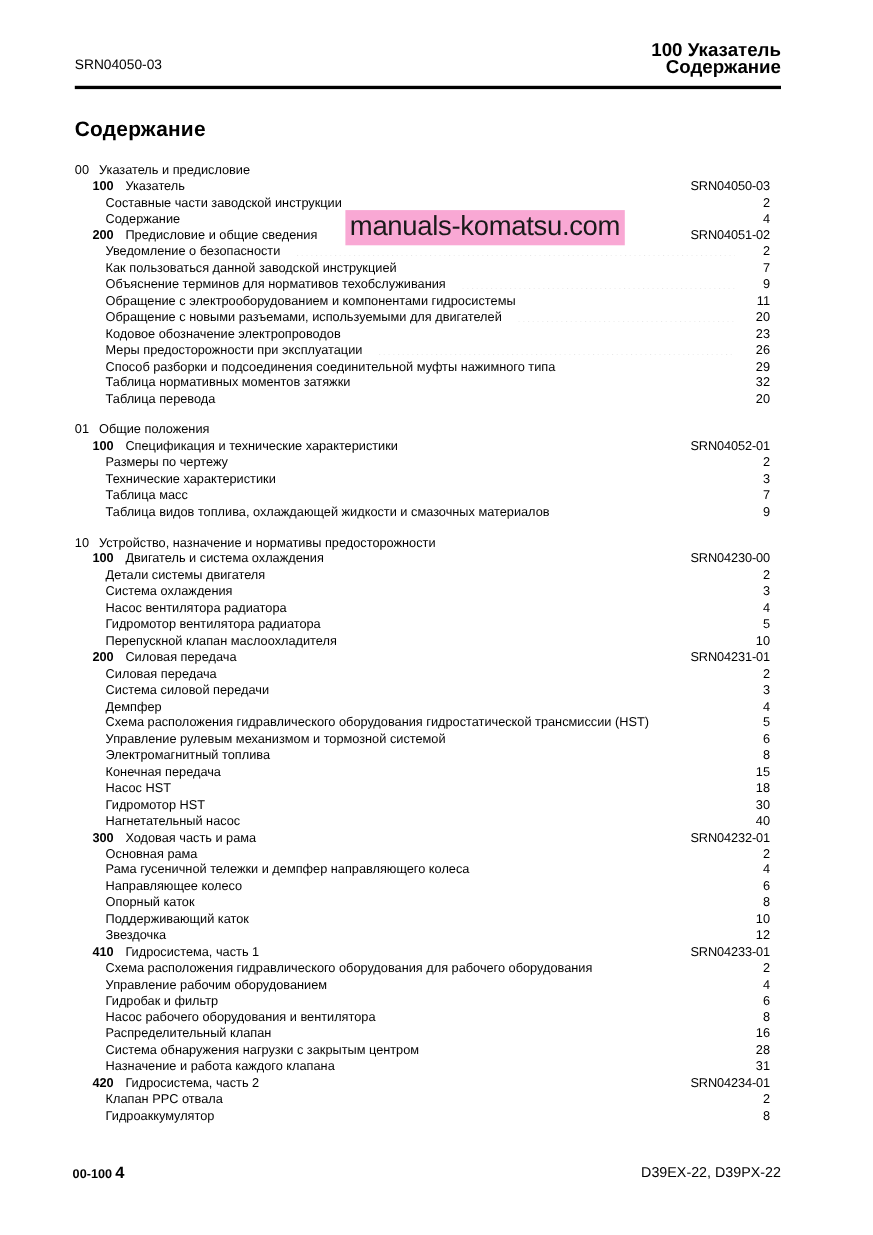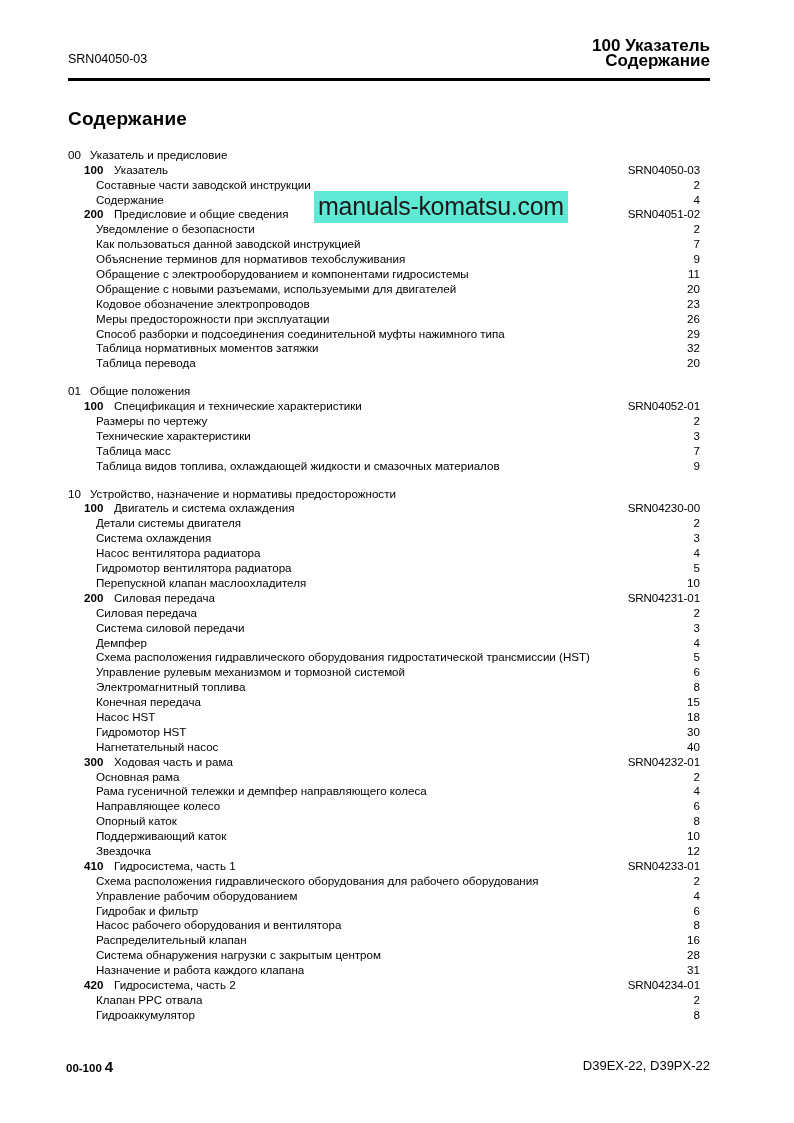--- a/index.html
+++ b/index.html
@@ -122,21 +122,21 @@
 
   
   .watermark {
     position: absolute;
     left: 314px;
     top: 191px;
     font-size: 25px;
     color: #1a1a1a;
     letter-spacing: -0.3px;
     white-space: nowrap;
-    background: #5eead4;
+    background: #f9a8d4;
     padding: 1px 4px 2px 4px;
   }
 
   
   .footer-left {
     position: absolute;
     left: 66px;
     top: 1058px;
     font-size: 11.5px;
     font-weight: bold;

